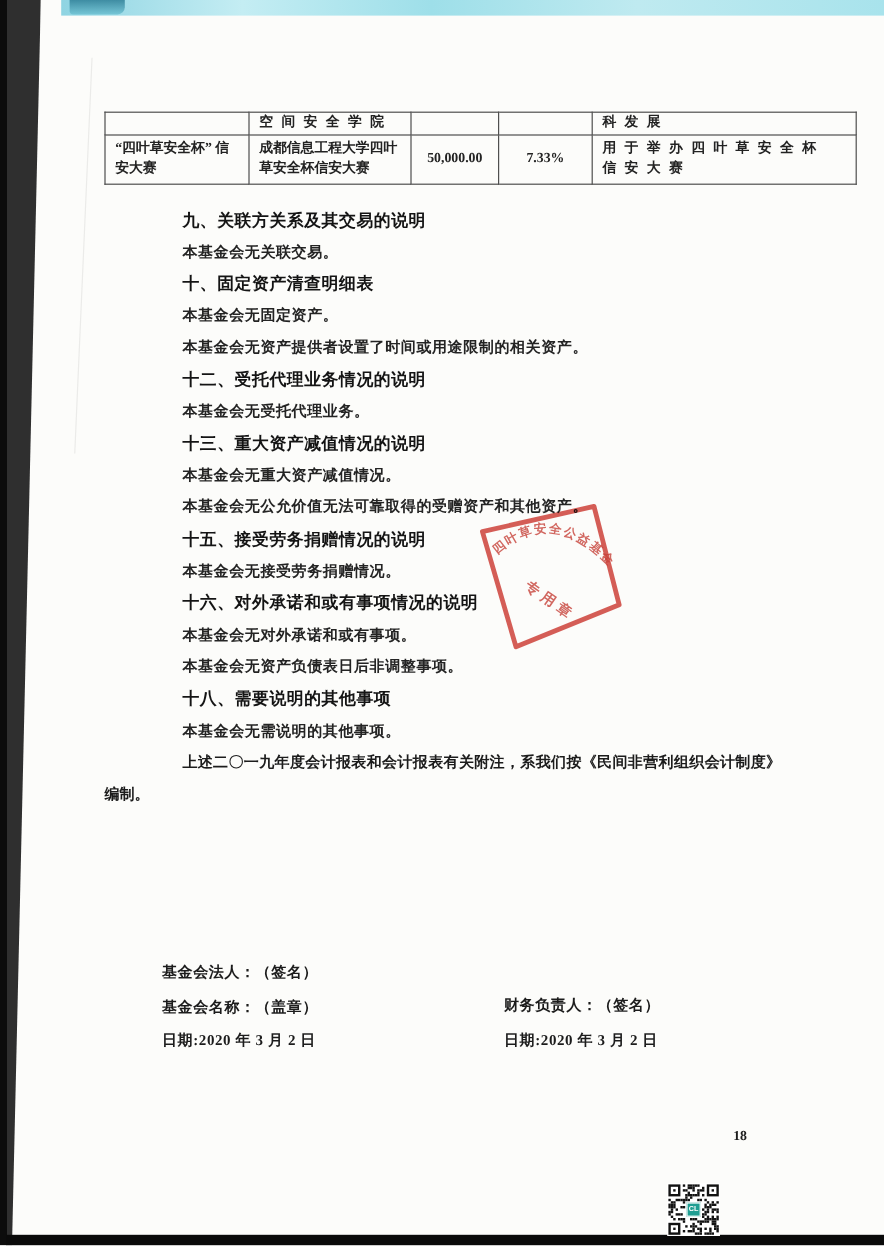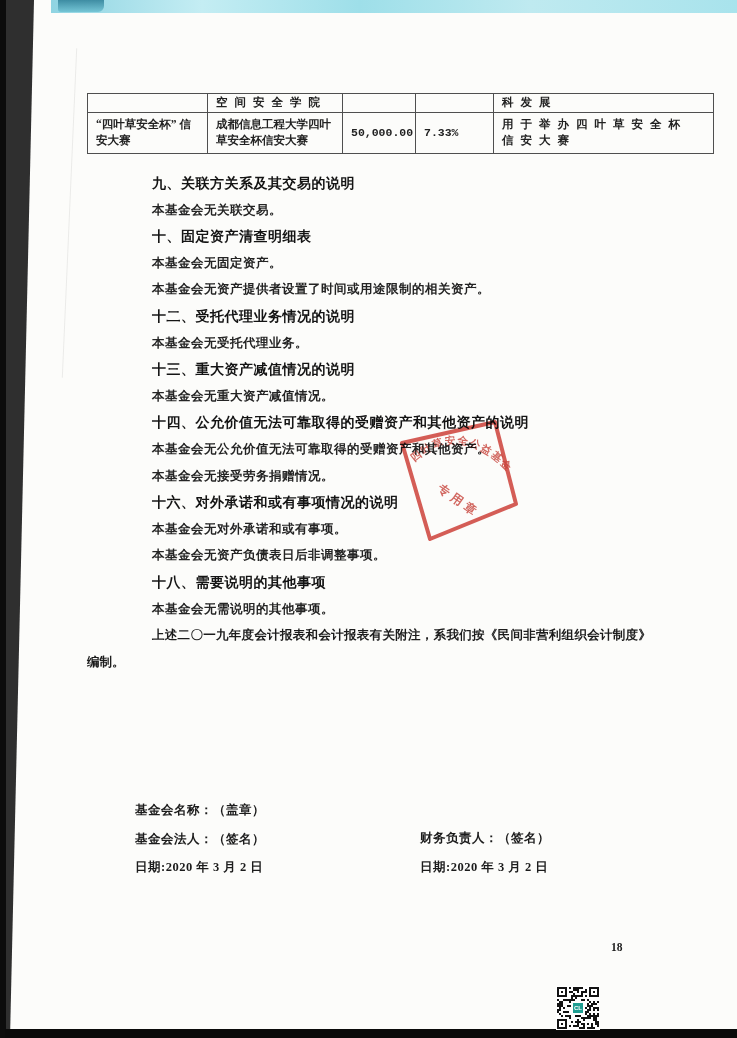--- a/index.html
+++ b/index.html
@@ -34,21 +34,21 @@
   
   table.detail{
     position:absolute;left:87px;top:93px;width:626px;
     border-collapse:collapse;table-layout:fixed;
     font-size:11.5px;font-weight:700;line-height:1.35;color:#222;
   }
   table.detail td{
     border:1px solid #4f4f4f;padding:1px 8px;vertical-align:middle;
     overflow:hidden;
   }
-  td.num{text-align:left;font-family:Liberation Mono, monospace;}
+  td.num{text-align:center;font-family:Liberation Serif, serif;}
   td.sp{letter-spacing:7px;}
   
   .sections{position:absolute;left:87px;top:170px;width:565px;}
   .sec-h{
     margin-left:65px;line-height:26.6px;font-size:14px;font-weight:700;
     font-family:"Liberation Sans","DejaVu Sans",sans-serif;color:#141414;
     letter-spacing:.5px;white-space:nowrap;
   }
   .sec-b{
     margin-left:65px;line-height:26.6px;font-size:12.5px;font-weight:600;
@@ -119,22 +119,22 @@
   <div class="sections">
     <div class="sec-h">九、关联方关系及其交易的说明</div>
     <div class="sec-b">本基金会无关联交易。</div>
     <div class="sec-h">十、固定资产清查明细表</div>
     <div class="sec-b">本基金会无固定资产。</div>
     <div class="sec-b">本基金会无资产提供者设置了时间或用途限制的相关资产。</div>
     <div class="sec-h">十二、受托代理业务情况的说明</div>
     <div class="sec-b">本基金会无受托代理业务。</div>
     <div class="sec-h">十三、重大资产减值情况的说明</div>
     <div class="sec-b">本基金会无重大资产减值情况。</div>
-    <div class="sec-h">十四、公允价值无法可靠取得的受赠资产和其他资产的说明</div>
     <div class="sec-b">本基金会无公允价值无法可靠取得的受赠资产和其他资产。</div>
+    <div class="sec-h">十五、接受劳务捐赠情况的说明</div>
     <div class="sec-b">本基金会无接受劳务捐赠情况。</div>
     <div class="sec-h">十六、对外承诺和或有事项情况的说明</div>
     <div class="sec-b">本基金会无对外承诺和或有事项。</div>
     <div class="sec-b">本基金会无资产负债表日后非调整事项。</div>
     <div class="sec-h">十八、需要说明的其他事项</div>
     <div class="sec-b">本基金会无需说明的其他事项。</div>
     <div class="closing-1">上述二〇一九年度会计报表和会计报表有关附注，系我们按《民间非营利组织会计制度》</div>
     <div class="closing-2">编制。</div>
   </div>
 
@@ -146,22 +146,22 @@
     <polygon points="17,30 110,9 131,91 45,126" fill="none" stroke="#c9271e" stroke-width="4" stroke-linejoin="round" opacity=".85"></polygon>
     <text font-size="10.5" font-weight="700" letter-spacing="1.5" font-family="Liberation Sans, sans-serif" opacity=".8">
       <textPath href="#arcTop" startOffset="4">四叶草安全公益基金会</textPath>
     </text>
     <text font-size="12" font-weight="700" letter-spacing="4" font-family="Liberation Sans, sans-serif" opacity=".8">
       <textPath href="#arcMid" startOffset="2">专用章</textPath>
     </text>
   </svg>
 
   <div class="sig-left">
+    <div>基金会法人：（签名）</div>
     <div>基金会名称：（盖章）</div>
-    <div>基金会法人：（签名）</div>
     <div>日期:2020 年 3 月 2 日</div>
   </div>
   <div class="sig-right">
     <div>财务负责人：（签名）</div>
     <div>日期:2020 年 3 月 2 日</div>
   </div>
 
   <div class="pageno">18</div>
 
   <div class="qr">

